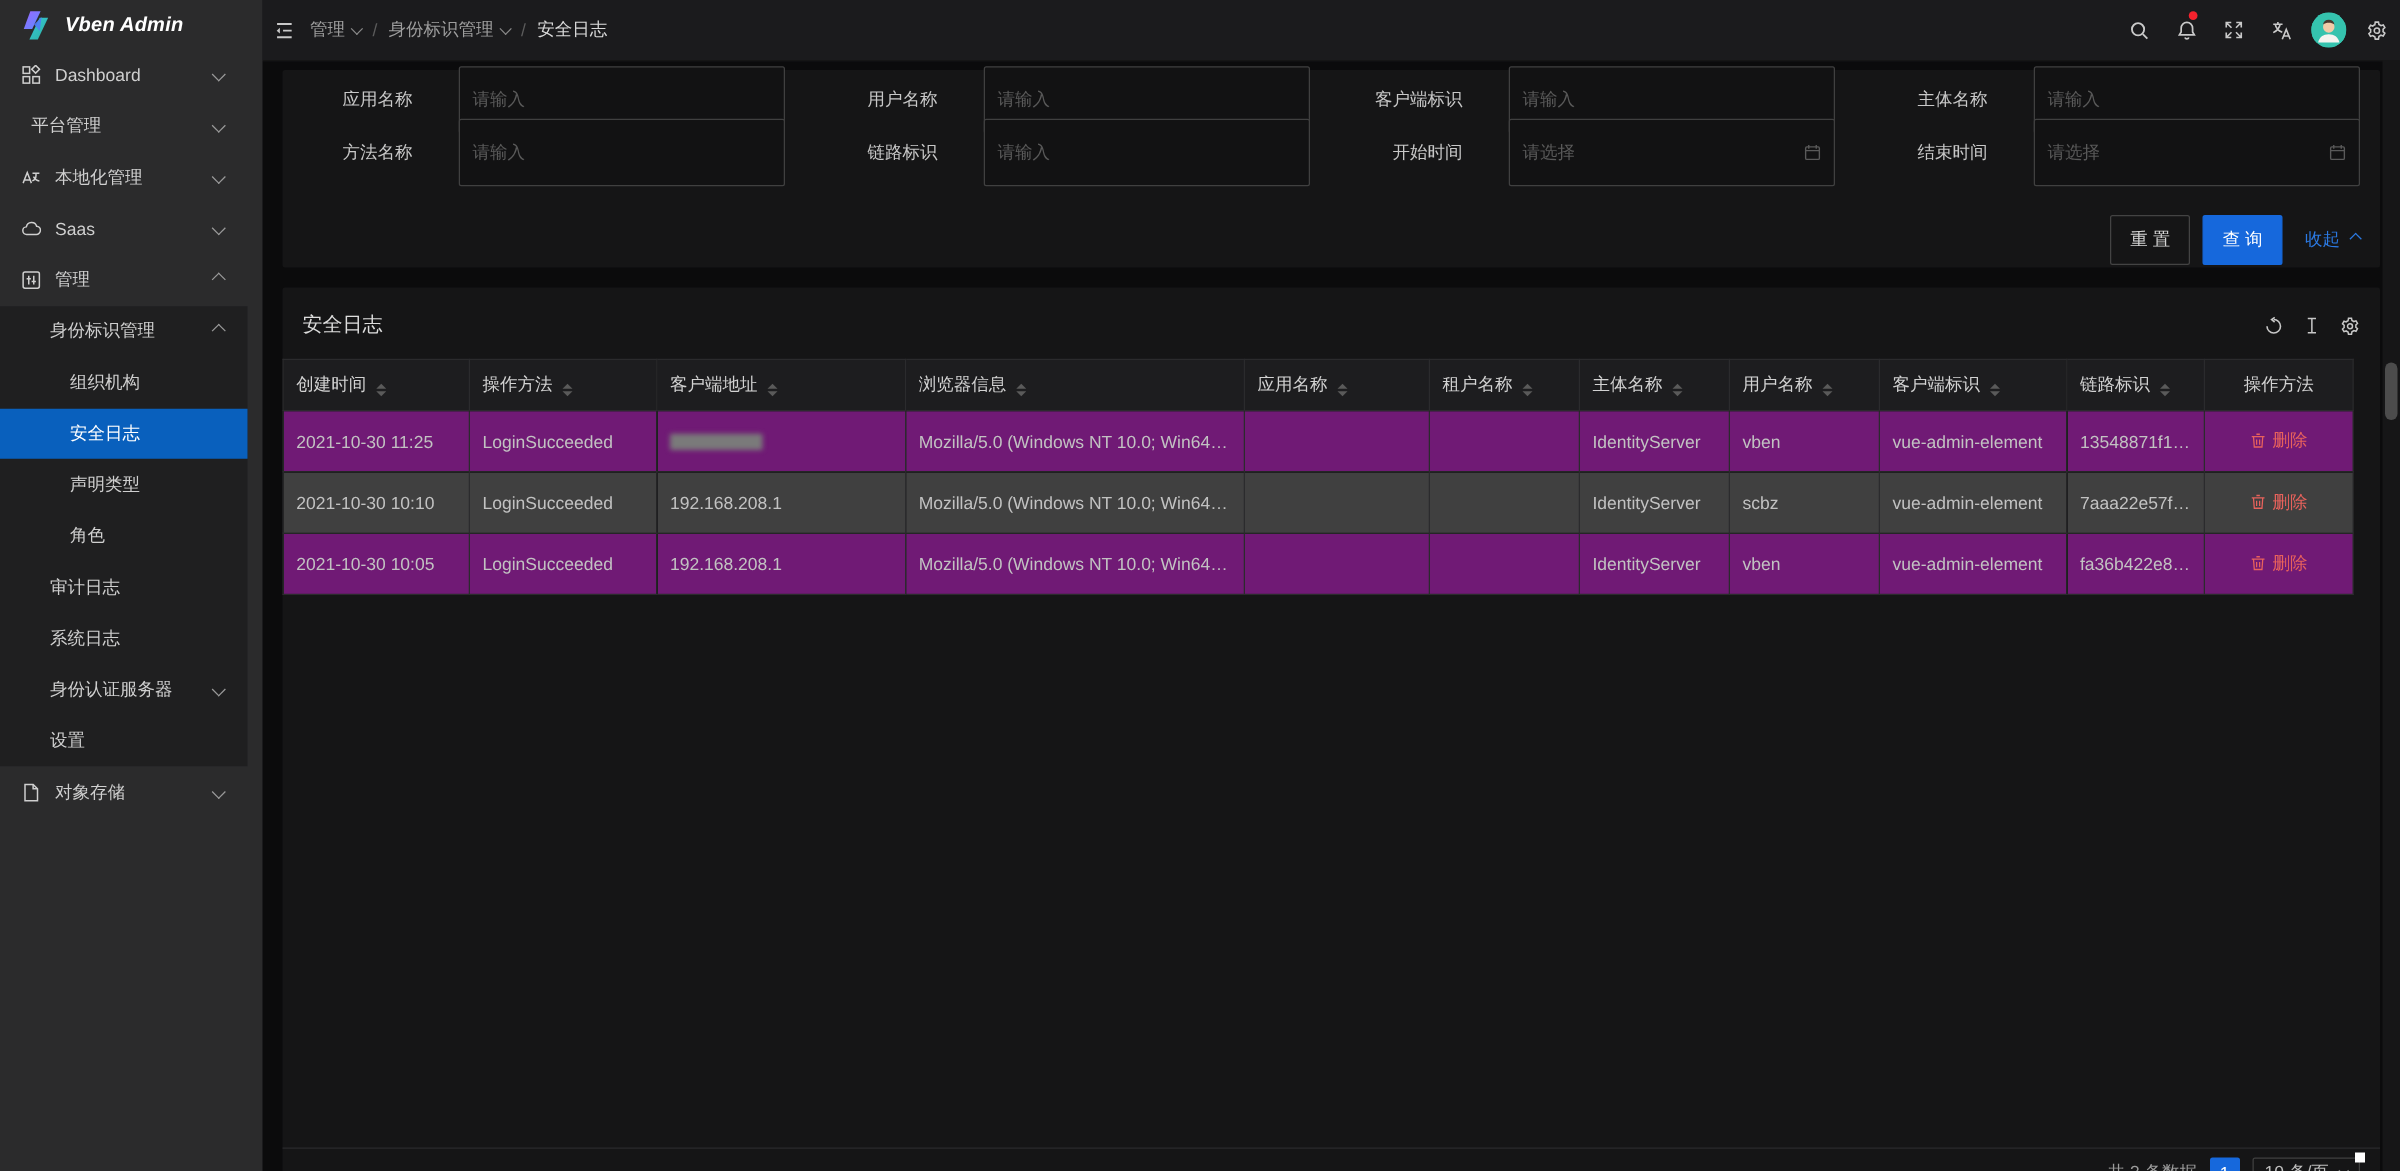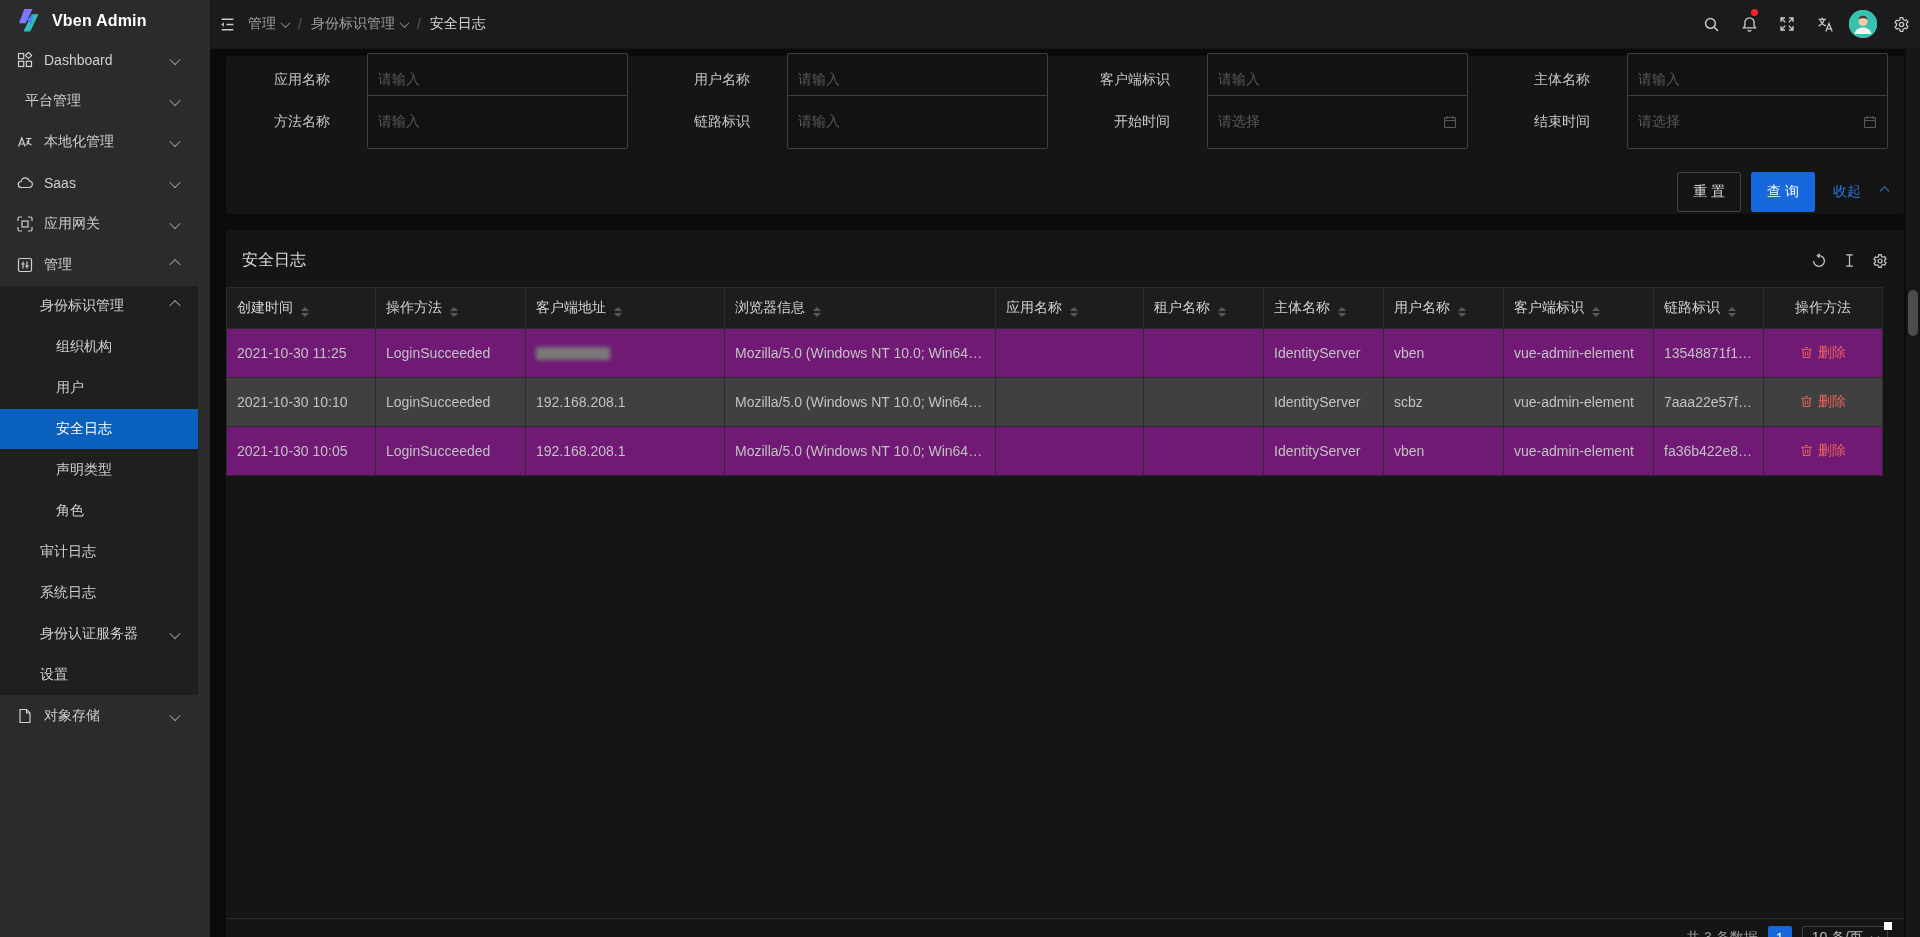--- a/index.html
+++ b/index.html
@@ -2,21 +2,21 @@
 <html><head>
 <meta charset="utf-8">
 <style>
   html,body{margin:0;padding:0;background:#000;}
   .app{position:relative;width:1920px;height:937px;overflow:hidden;background:#0b0b0c;
        font-family:"Liberation Sans","DejaVu Sans",sans-serif;font-size:14px;color:#d0d0d0;}
   svg{display:block}
   
   .sidebar{position:absolute;left:0;top:0;width:210px;height:100%;background:#2b2b2c;z-index:4;}
   .logo{height:42px;display:flex;align-items:center;gap:9px;padding-left:13px;cursor:pointer;}
-  .logo-title{font-size:16px;font-weight:700;color:#ffffff;letter-spacing:.2px;}
+  .logo-title{font-size:16px;font-weight:700;color:#ffffff;letter-spacing:.2px;font-style:italic;}
   .menu{position:absolute;top:40px;left:0;right:12px;}
   .m-item{height:40px;margin-bottom:1px;display:flex;align-items:center;position:relative;color:#cfcfcf;cursor:pointer;}
   .m-item .micon{width:17px;margin-right:10px;display:flex;color:#cfcfcf;}
   .m-item .lbl{white-space:nowrap;}
   .lv1{padding-left:17px}.lv1.noicon{padding-left:25px}.lv2{padding-left:40px}.lv3{padding-left:56px}
   .subgroup{background:#1f1f20;}
   .m-item.active{background:#0960bd;color:#fff;}
   .chev{width:7px;height:7px;border-left:1.5px solid #9a9a9a;border-bottom:1.5px solid #9a9a9a;display:inline-block;}
   .chev.down{transform:rotate(-45deg) translate(1px,-1px);}
   .chev.up{transform:rotate(135deg) translate(-1px,1px);}
@@ -39,21 +39,21 @@
   .form-card{left:226px;top:56px;width:1678px;height:158px;padding:10px 16px 14px;}
   .form-grid{display:grid;grid-template-columns:repeat(4,1fr);column-gap:34px;row-gap:14px;}
   .f-item{display:flex;align-items:center;height:28px;}
   .f-label{width:88px;flex:none;text-align:right;margin-right:8px;color:#c8c8c8;white-space:nowrap;}
   .f-input{flex:1;height:26px;border:1px solid #404040;border-radius:2px;background:#121213;display:flex;align-items:center;justify-content:space-between;padding:13px 10px;cursor:text;margin-left:29px;}
   .placeholder{color:#595959;}
   .form-actions{display:flex;justify-content:flex-end;align-items:center;gap:10px;margin-top:36px;}
   .btn{height:40px;padding:0 15px;border-radius:2px;display:flex;align-items:center;cursor:pointer;box-sizing:border-box;white-space:nowrap;}
   .btn-reset{border:1px solid #434343;color:#d6d6d6;background:transparent;}
   .btn-primary{background:#1668dc;border:1px solid #1668dc;color:#fff;}
-  .link-collapse{color:#2b79e2;display:flex;align-items:center;gap:20px;margin-left:8px;cursor:pointer;}
+  .link-collapse{color:#2b79e2;display:flex;align-items:center;gap:9px;margin-left:8px;cursor:pointer;}
   .link-collapse .chev{border-color:#2b79e2;width:6px;height:6px;}
   
   .table-card{left:226px;top:230px;width:1678px;height:720px;}
   .table-head{display:flex;align-items:center;justify-content:space-between;padding:20px 16px 16px;}
   .table-title{font-size:16px;color:#dcdcdc;}
   .table-tools{display:flex;align-items:center;gap:15px;color:#c7c7c7;}
   .tool{cursor:pointer;display:flex;align-items:center;}
   table.grid{border-collapse:collapse;table-layout:fixed;width:1656px;}
   .grid th{background:#1d1d1f;height:40px;padding:0 10px;text-align:left;font-weight:500;font-size:14px;color:#d2d2d2;border:1px solid #2b2b2d;white-space:nowrap;overflow:hidden;}
   .grid td{height:48px;padding:0 10px;font-size:14px;color:#c2c2c2;border:1px solid #2b2b2d;white-space:nowrap;overflow:hidden;text-overflow:ellipsis;background:#701a75;}
@@ -132,47 +132,34 @@
             <svg width="16" height="16" viewBox="0 0 16 16" fill="none" stroke="currentColor" stroke-width="1.2">
               <path d="M4.4 12.5a3 3 0 0 1-.3-6A4.2 4.2 0 0 1 12.3 6a2.9 2.9 0 0 1-.4 6.5z"></path>
             </svg>
           </span>
           <span class="lbl">Saas</span>
           <span class="chev chev-r down"></span>
         </div>
         <div class="m-item lv1">
           <span class="micon">
             <svg width="16" height="16" viewBox="0 0 16 16" fill="none" stroke="currentColor" stroke-width="1.2">
-              <path d="M1 5V2.5A1.5 1.5 0 0 1 2.5 1H5M11 1h2.5A1.5 1.5 0 0 1 15 2.5V5M15 11v2.5a1.5 1.5 0 0 1-1.5 1.5H11M5 15H2.5A1.5 1.5 0 0 1 1 13.5V11"></path>
-              <rect x="5" y="5" width="6" height="6"></rect>
-            </svg>
-          </span>
-          <span class="lbl">应用网关</span>
-          <span class="chev chev-r down"></span>
-        </div>
-        <div class="m-item lv1">
-          <span class="micon">
-            <svg width="16" height="16" viewBox="0 0 16 16" fill="none" stroke="currentColor" stroke-width="1.2">
               <rect x="1.5" y="1.5" width="13" height="13" rx="1.5"></rect>
               <path d="M6 4.5v7M10 4.5v7M4.3 7h3.4M8.3 9.2h3.4"></path>
             </svg>
           </span>
           <span class="lbl">管理</span>
           <span class="chev chev-r up"></span>
         </div>
         <div class="subgroup">
           <div class="m-item lv2">
             <span class="lbl">身份标识管理</span>
             <span class="chev chev-r up"></span>
           </div>
           <div class="m-item lv3">
             <span class="lbl">组织机构</span>
-          </div>
-          <div class="m-item lv3">
-            <span class="lbl">用户</span>
           </div>
           <div class="m-item lv3 active">
             <span class="lbl">安全日志</span>
           </div>
           <div class="m-item lv3">
             <span class="lbl">声明类型</span>
           </div>
           <div class="m-item lv3">
             <span class="lbl">角色</span>
           </div>

